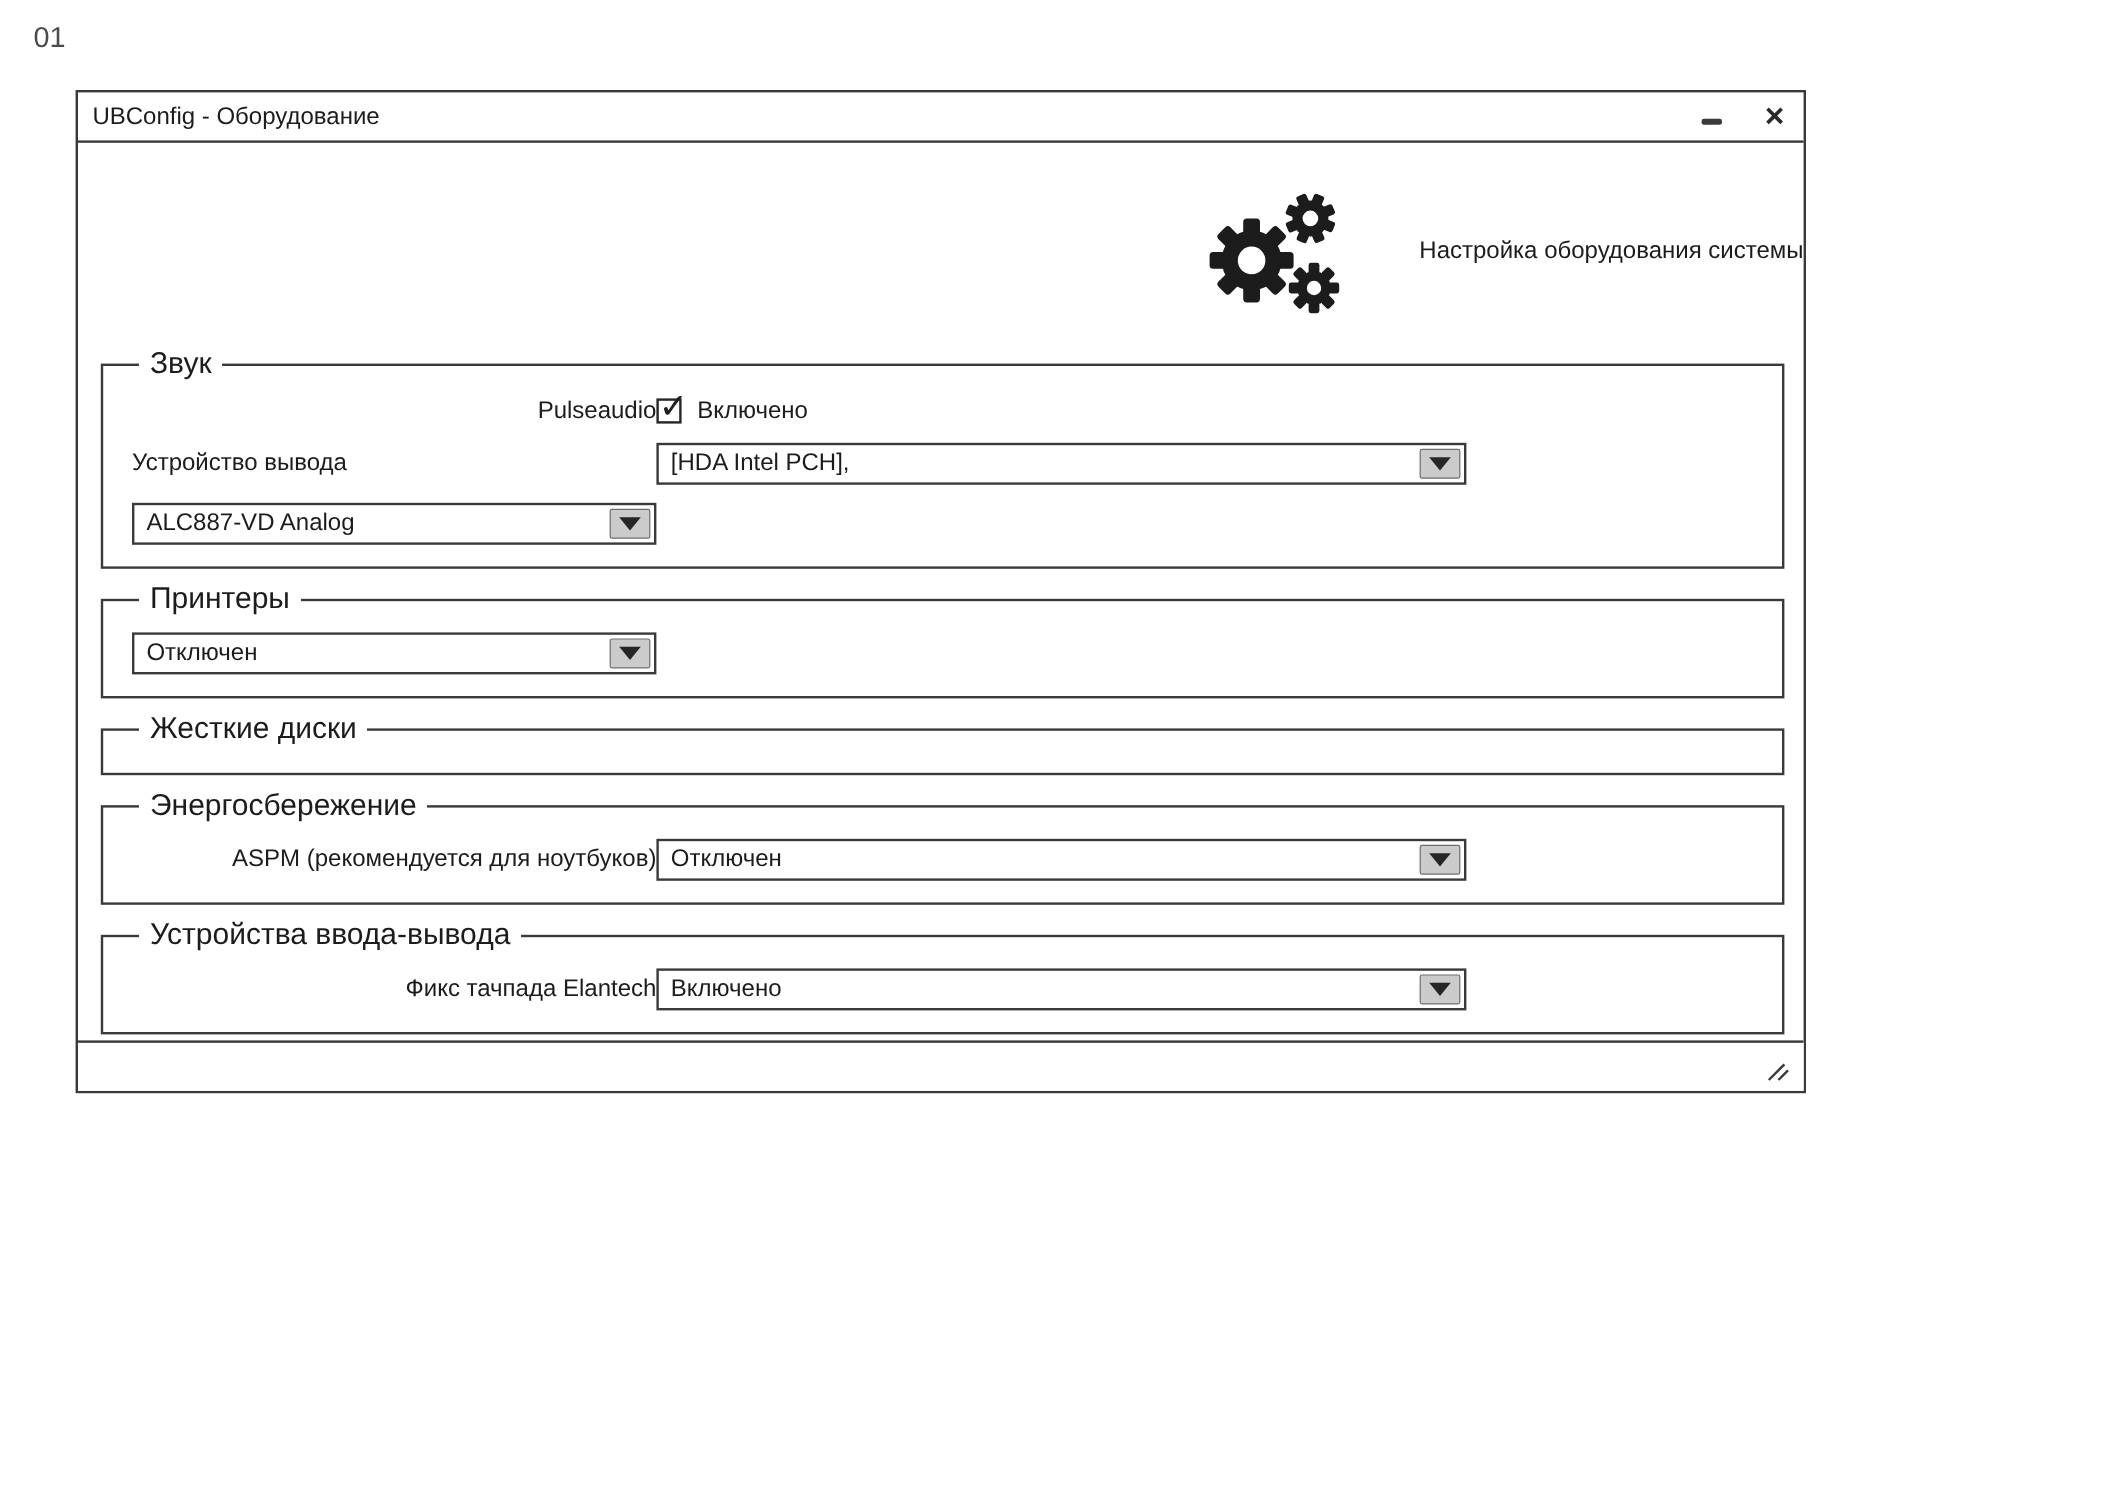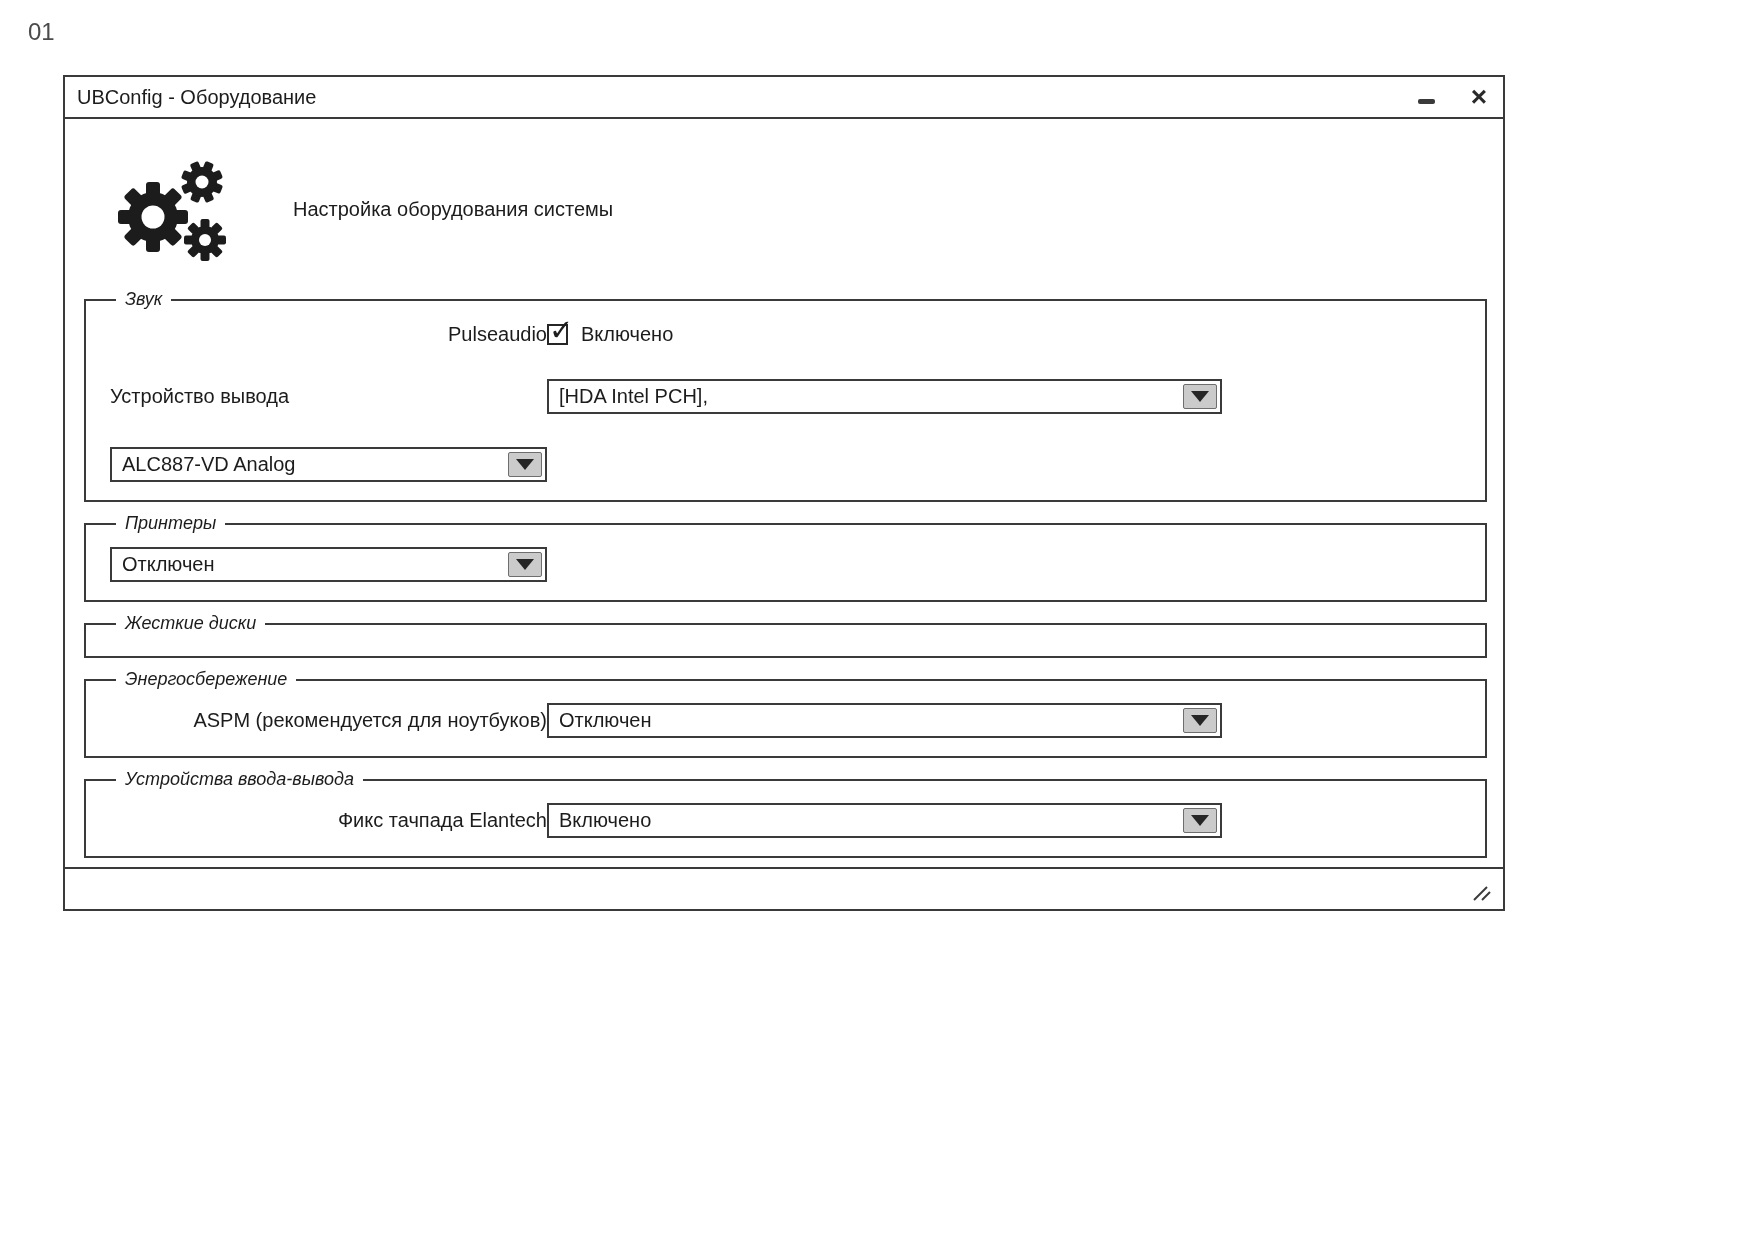--- a/index.html
+++ b/index.html
@@ -52,45 +52,45 @@
     line-height: 1;
     color: #2a2a2a;
     cursor: default;
   }
 
   
   .app-header {
     display: flex;
     align-items: center;
     margin: 34px 0 24px 44px;
+    justify-content: flex-end;
   }
   .gears { width: 126px; height: 112px; flex: 0 0 auto; }
   .app-header-text {
     margin-left: 58px;
     font-size: 20px;
   }
 
   
   fieldset.group {
     border: 2px solid #3a3a3a;
     margin: 0 16px 11px 19px;
     padding: 4px 24px 18px 24px;
   }
   fieldset.group legend {
     margin-left: 6px;
     padding: 0 9px;
-    font-size: 18px;
-    font-style: italic;
+    font-size: 25px;
   }
 
   .row {
     display: grid;
     grid-template-columns: 437px 675px;
     align-items: center;
-    margin-top: 33px;
+    margin-top: 15px;
   }
   .row.row-first { margin-top: 9px; text-align: right; }
   .row-label { font-size: 20px; }
 
   
   .combobox {
     position: relative;
     height: 35px;
     border: 2px solid #3a3a3a;
     background: #fff;

